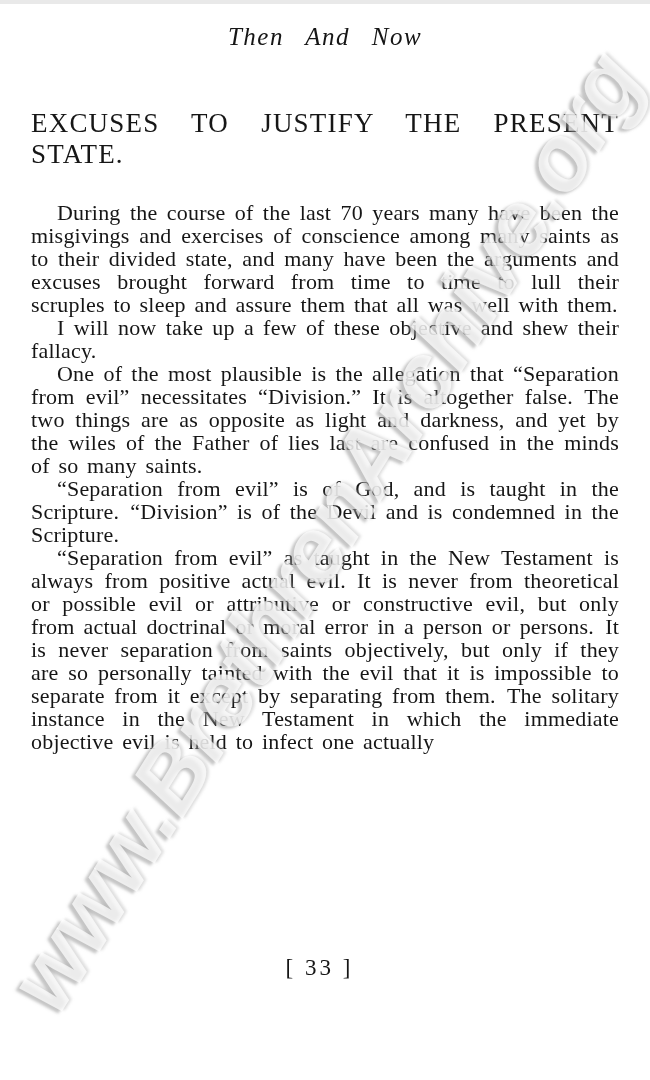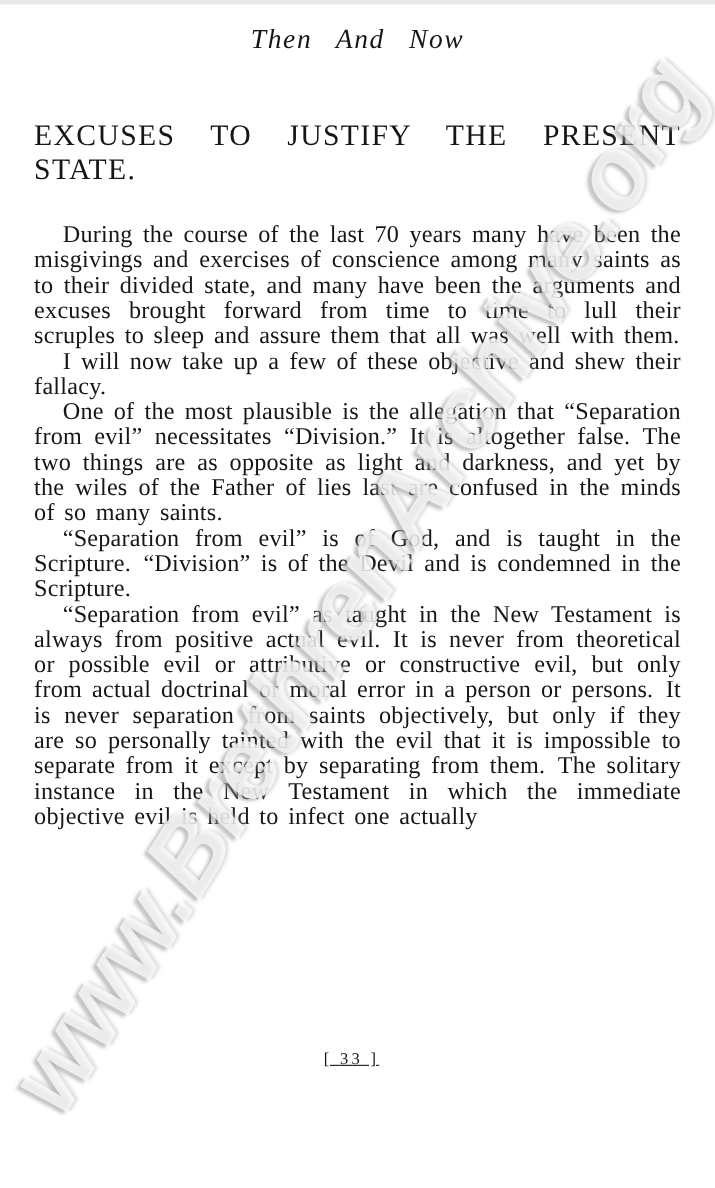--- a/index.html
+++ b/index.html
@@ -40,23 +40,22 @@
   .body-text p {
     margin: 0;
     text-indent: 26px;
   }
   .page-number {
     position: absolute;
     top: 951px;
     left: 0;
     right: 11px;
     text-align: center;
-    font-size: 15px;
+    font-size: 23px;
     letter-spacing: 3px;
-    text-decoration: underline;
   }
   .watermark {
     position: absolute;
     left: 325px;
     top: 527px;
     transform: translate(-50%, -50%) rotate(-58deg);
     transform-origin: center center;
     font-family: "Liberation Sans", sans-serif;
     font-weight: bold;
     font-style: italic;

